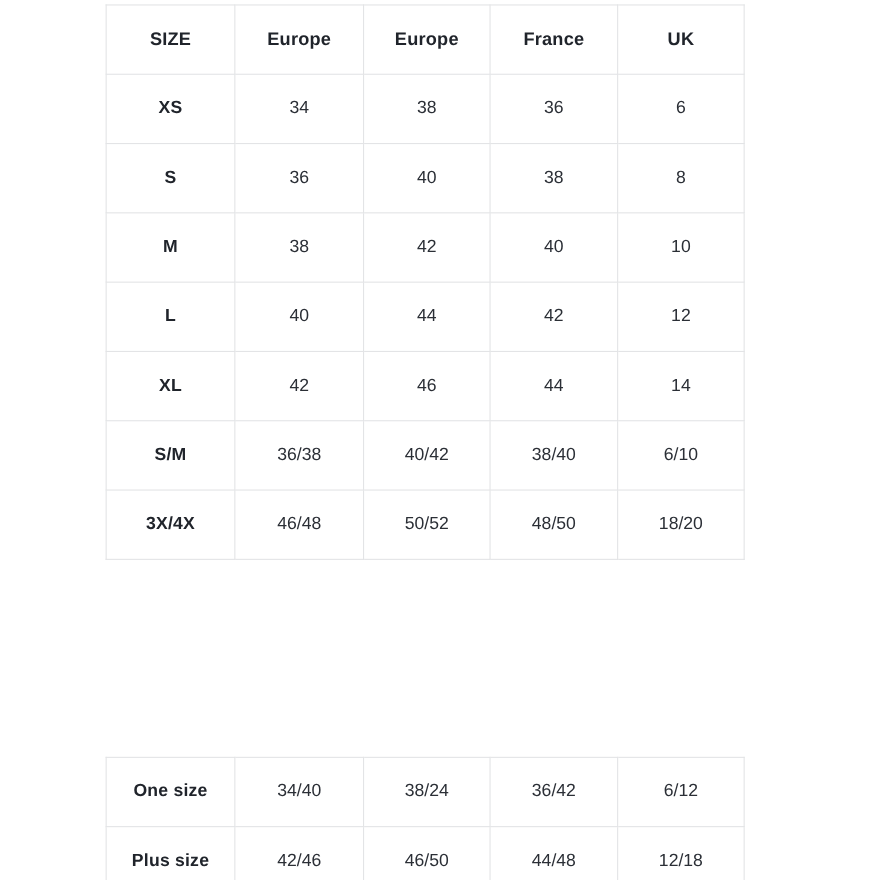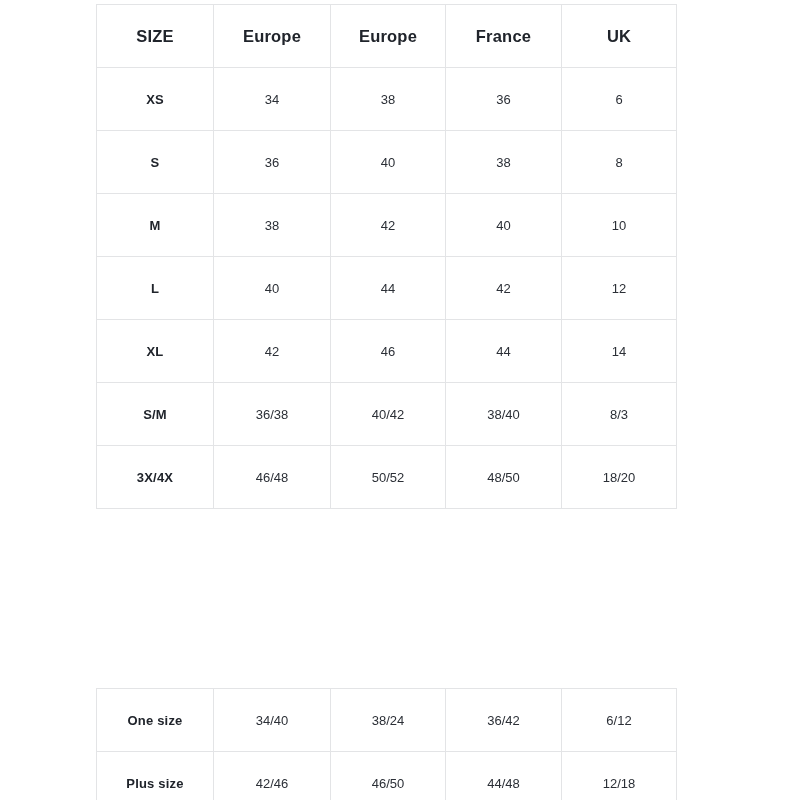--- a/index.html
+++ b/index.html
@@ -32,21 +32,21 @@
     border-collapse: collapse;
     width: 580px;
     table-layout: fixed;
   }
   table.size-table td,
   table.size-table th {
     border: 1px solid #e3e4e6;
     height: 62px;
     text-align: center;
     vertical-align: middle;
-    font-size: 13px;
+    font-size: 16px;
     font-weight: 400;
     color: #2b2f36;
     padding: 0;
   }
   
   table.size-table col.c0 { width: 117px; }
   table.size-table col.c1 { width: 117px; }
   table.size-table col.c2 { width: 115px; }
   table.size-table col.c3 { width: 116px; }
   table.size-table col.c4 { width: 115px; }
@@ -122,21 +122,21 @@
           <td>42</td>
           <td>46</td>
           <td>44</td>
           <td>14</td>
         </tr>
         <tr>
           <td class="row-head">S/M</td>
           <td>36/38</td>
           <td>40/42</td>
           <td>38/40</td>
-          <td>8/3</td>
+          <td>6/10</td>
         </tr>
         <tr>
           <td class="row-head">3X/4X</td>
           <td>46/48</td>
           <td>50/52</td>
           <td>48/50</td>
           <td>18/20</td>
         </tr>
       </tbody>
     </table>

